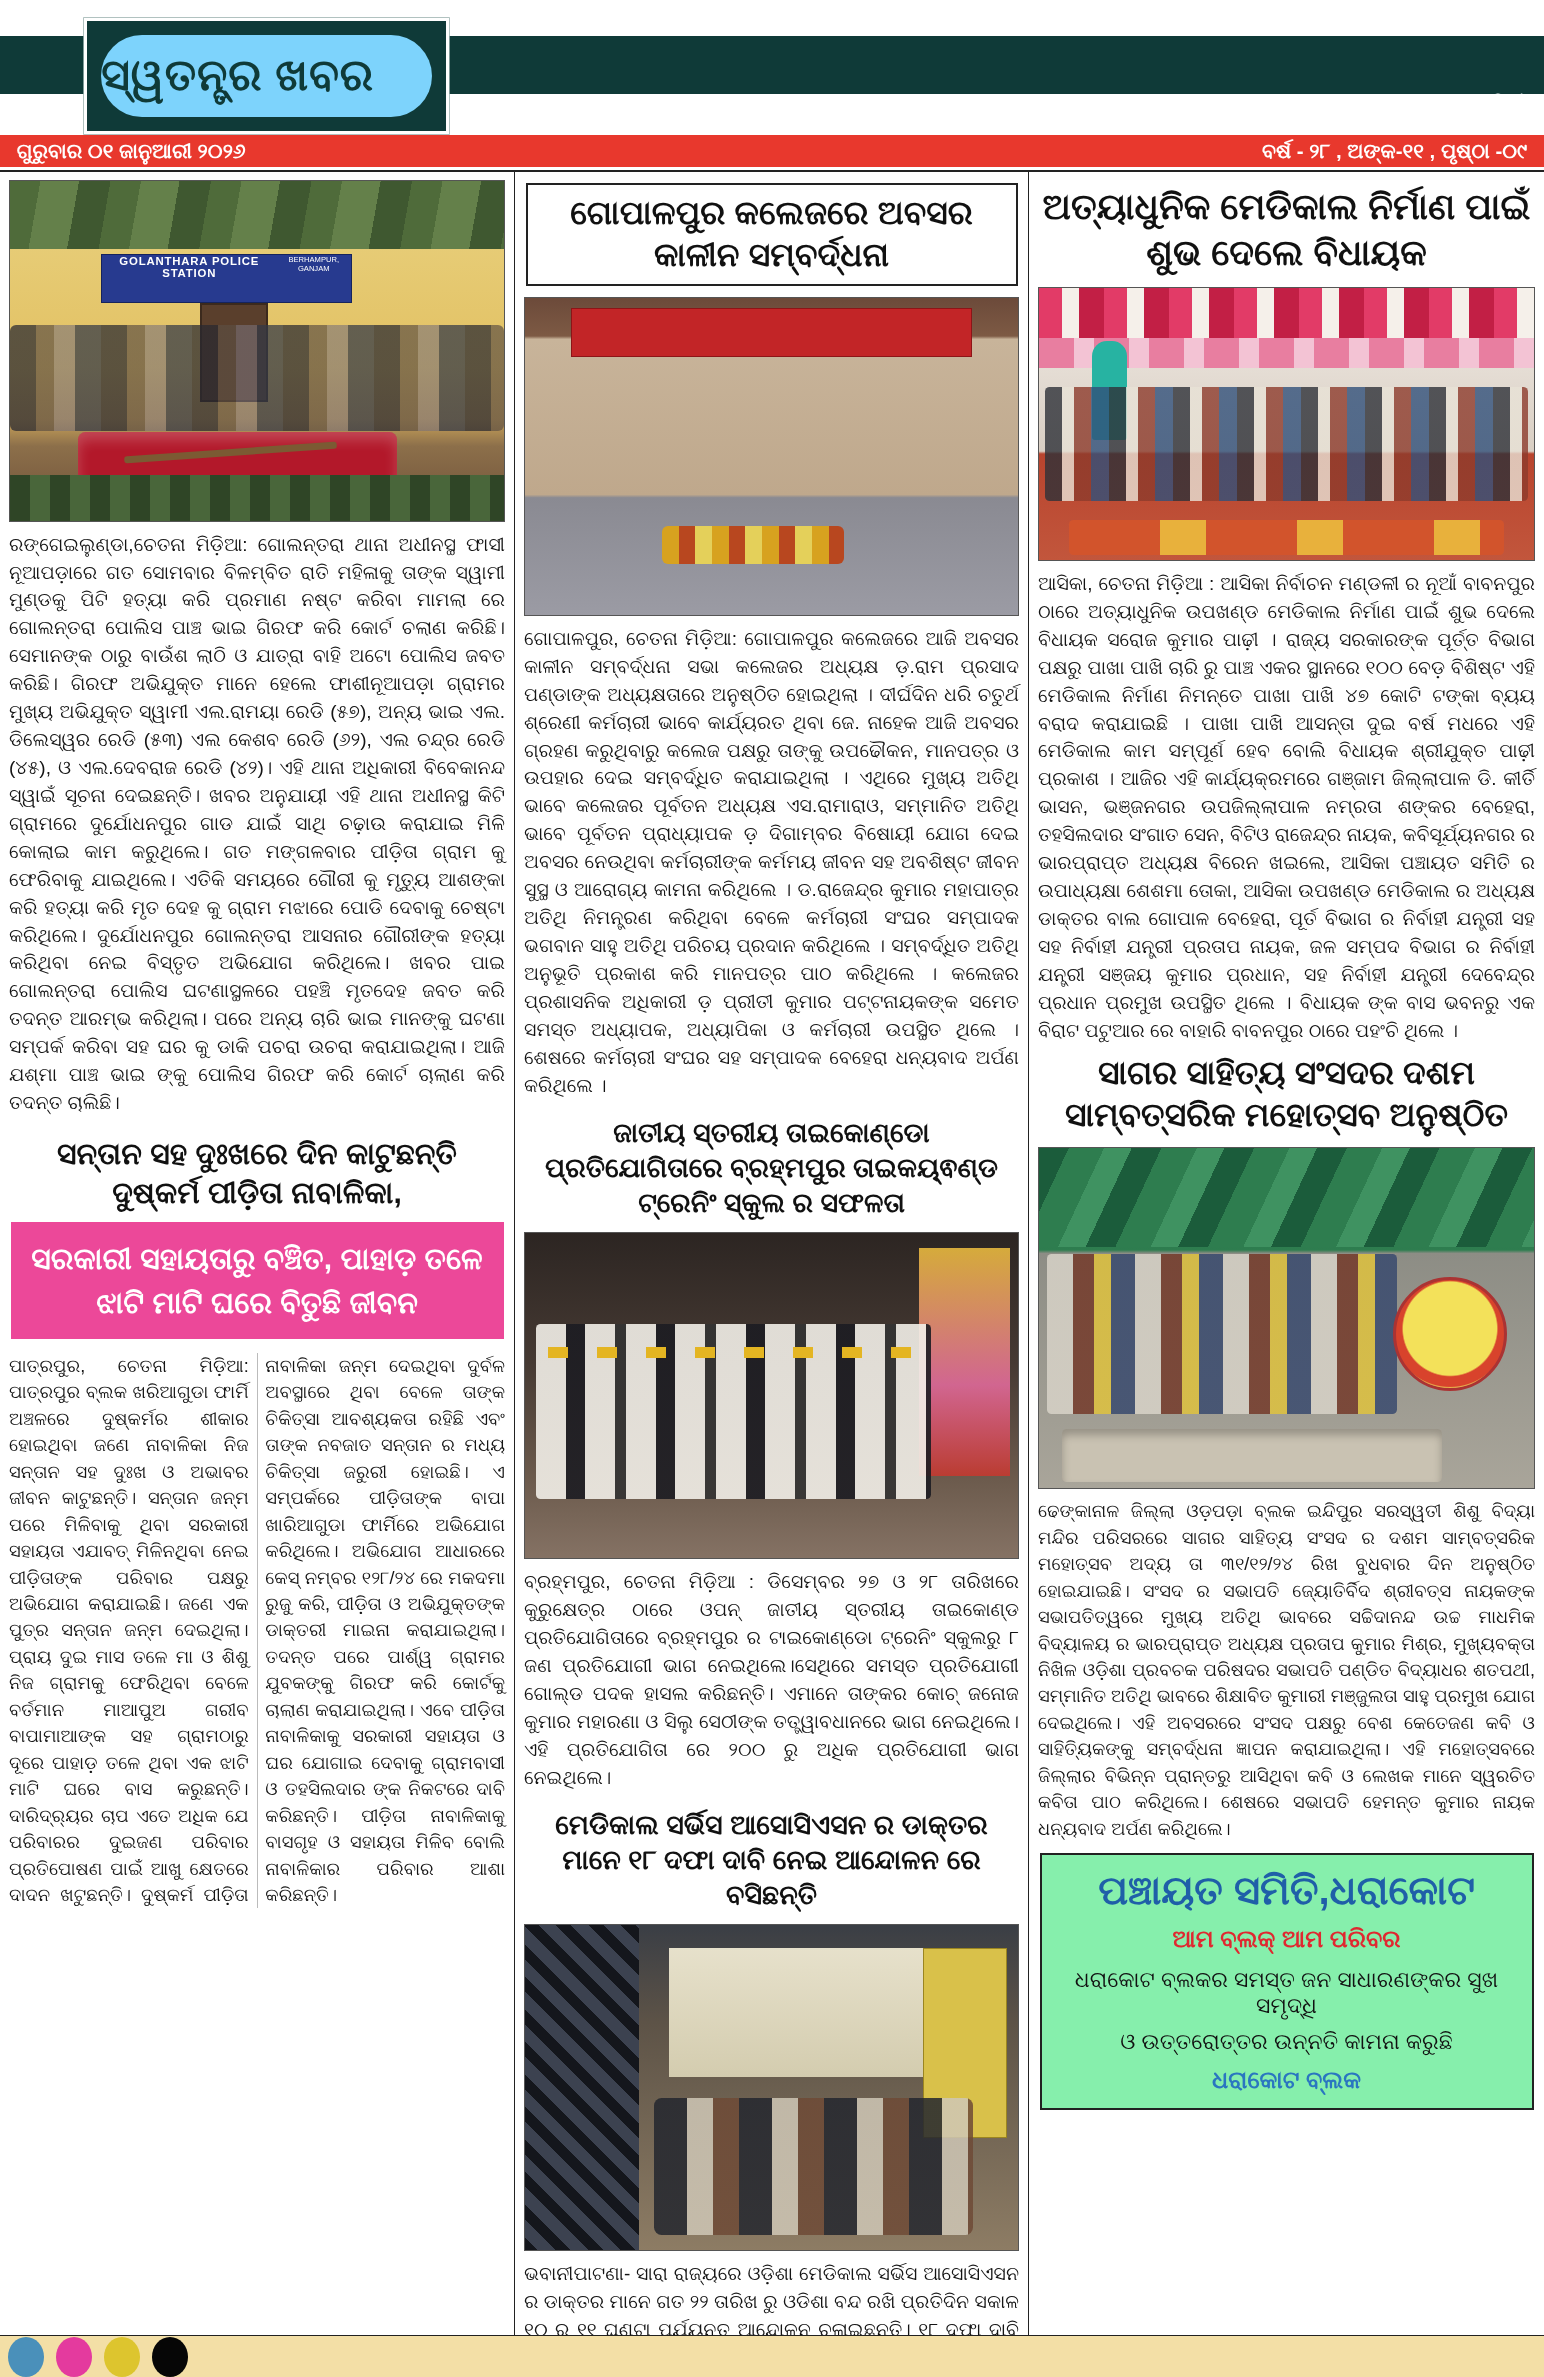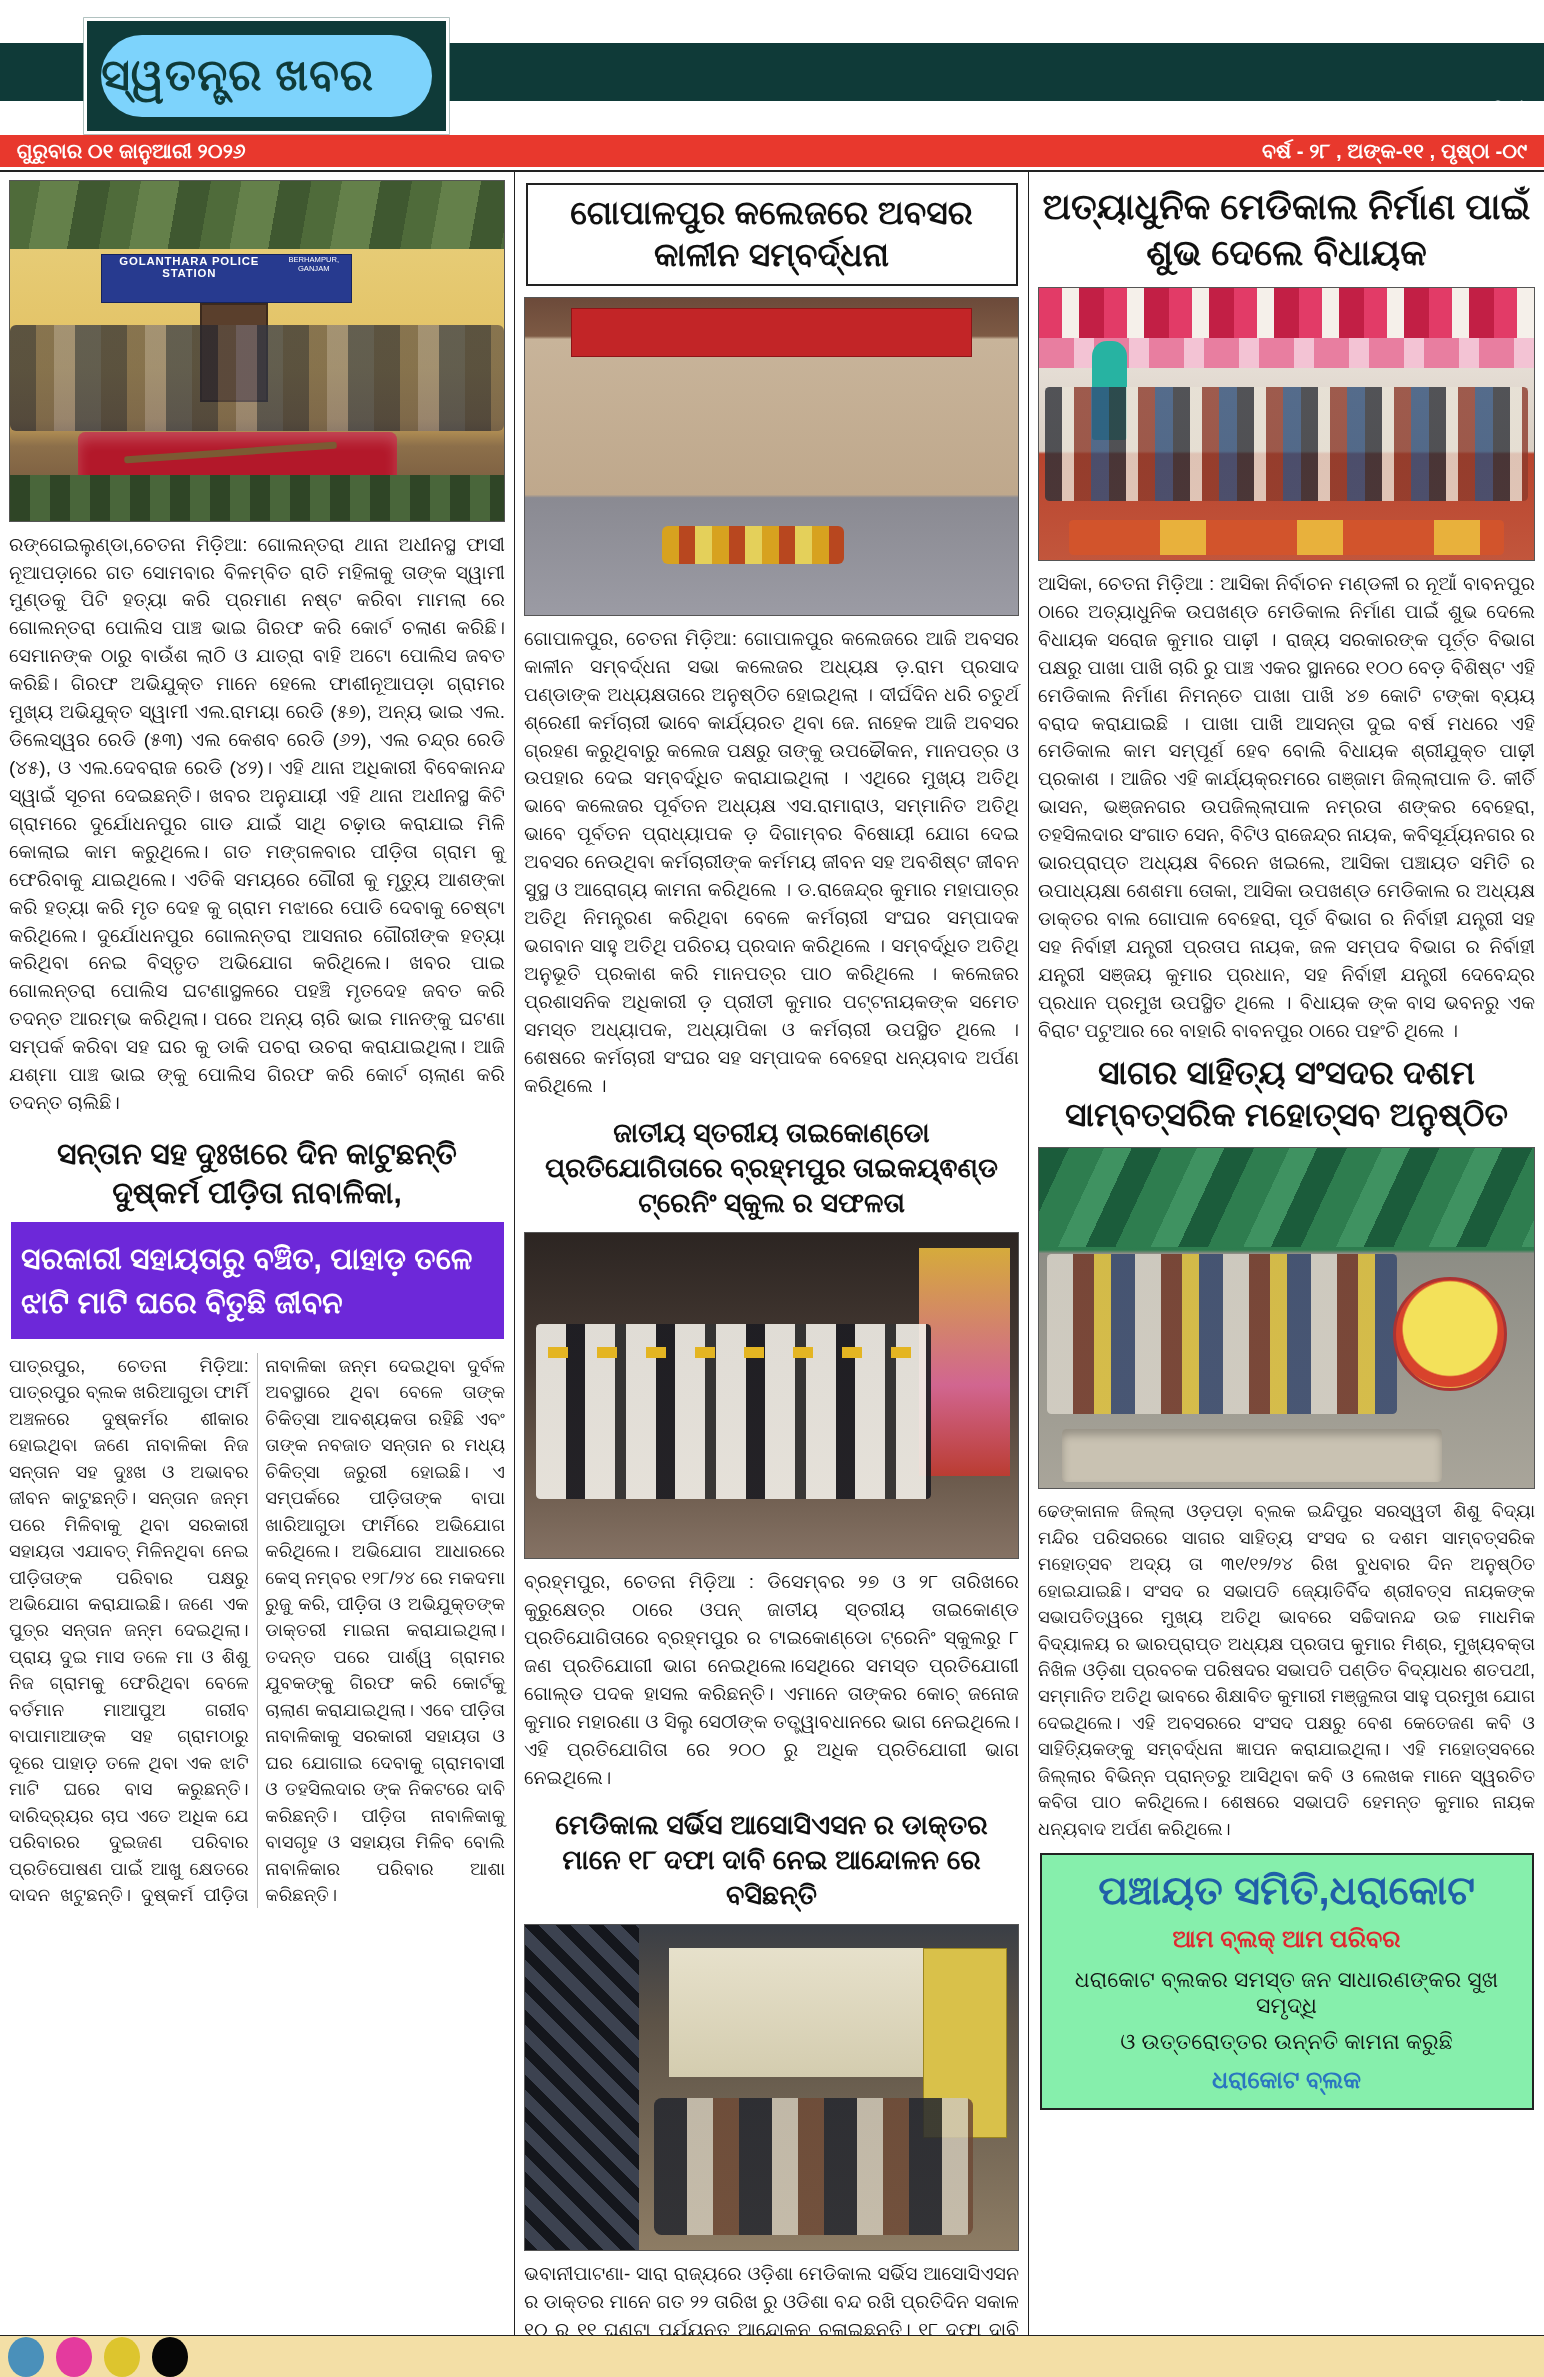--- a/index.html
+++ b/index.html
@@ -1,20 +1,20 @@
 <!DOCTYPE html>
 <html lang="or" style="font-size:12px"><head>
 <meta charset="utf-8">
 <style>
   * { box-sizing: border-box; margin: 0; padding: 0; }
   body { background:#cfcfcf; font-family:"Liberation Sans","DejaVu Sans",sans-serif; }
   .page { position:relative; width:1544px; height:2377px; background:#ffffff; overflow:hidden; margin:0 auto; }
 
   
-  .topbar { position:absolute; top:36px; left:0; right:0; height:58px; background:#0f3a38;margin-top:7px; }
+  .topbar { position:absolute; top:36px; left:0; right:0; height:58px; background:#0f3a38; }
   .masthead-badge { position:absolute; top:18px; left:84px; width:365px; height:116px;
       background:#0f3a38; border:3.8px solid #ffffff; box-shadow:0 0 0 0.8px #9fb3b1;
       display:flex; align-items:center; justify-content:center; z-index:3; }
   .masthead-oval { background:#7dd3fc; border-radius:61px; width:92%; height:74%;
       display:flex; align-items:center; justify-content:flex-start; }
   .masthead-title { color:#0f3a38; font-size:44px; font-weight:bold; letter-spacing:0.8px; }
   .pageno { position:absolute; top:50px; right:20px; color:#ffffff; font-size:30px; font-weight:bold; z-index:4; }
 
   
   .datebar { position:absolute; top:135px; left:0; right:0; height:32px; background:#e8382d;
@@ -28,22 +28,22 @@
   .col1 { width:514px; }
   .col2 { width:515px; border-left:1.5px solid #222; border-right:1.5px solid #222; }
   .col3 { width:515px; }
 
   .headline { font-weight:bold; color:#111; text-align:center; line-height:1.28; margin:7.6px 3px 10.6px; }
   .h-xl { font-size:36px; }
   .h-lg { font-size:33px; }
   .boxed { border:2.3px solid #222; padding:7.6px 6px; margin:6px 1.5px 10.6px; }
   .subhead { font-weight:bold; color:#111; text-align:center; line-height:1.3; font-size:30px; margin:16.7px 1.5px 10.6px; }
   .subhead.sm { font-size:27px; }
-  .kickerbox { background:#6d28d9; color:#ffffff; font-weight:bold; font-size:30px; line-height:1.45;
-      text-align:left; padding:15px 10.6px; margin:7.6px 1.5px 13.7px; }
+  .kickerbox { background:#ec4899; color:#ffffff; font-weight:bold; font-size:30px; line-height:1.45;
+      text-align:center; padding:15px 10.6px; margin:7.6px 1.5px 13.7px; }
   .body-text { font-size:19px; line-height:1.47; text-align:justify; color:#141414; margin-bottom:7.6px; }
   .two-col { column-count:2; column-gap:16.7px; column-rule:0.8px solid #bbb; font-size:18px; }
 
   
   .photo { position:relative; width:100%; border:0.8px solid #555; overflow:hidden; margin:3px 0 9px; }
   .layer { position:absolute; }
 
   
   .ph-police { height:342px; background:linear-gradient(180deg,#5d7245 0%,#7b8f55 14%,#e7cd78 15%,#e2c163 55%,#caa45a 70%,#8c6f4a 78%,#6e5038 100%); }
   .ph-police .foliage { top:0; left:0; right:0; height:68px;

